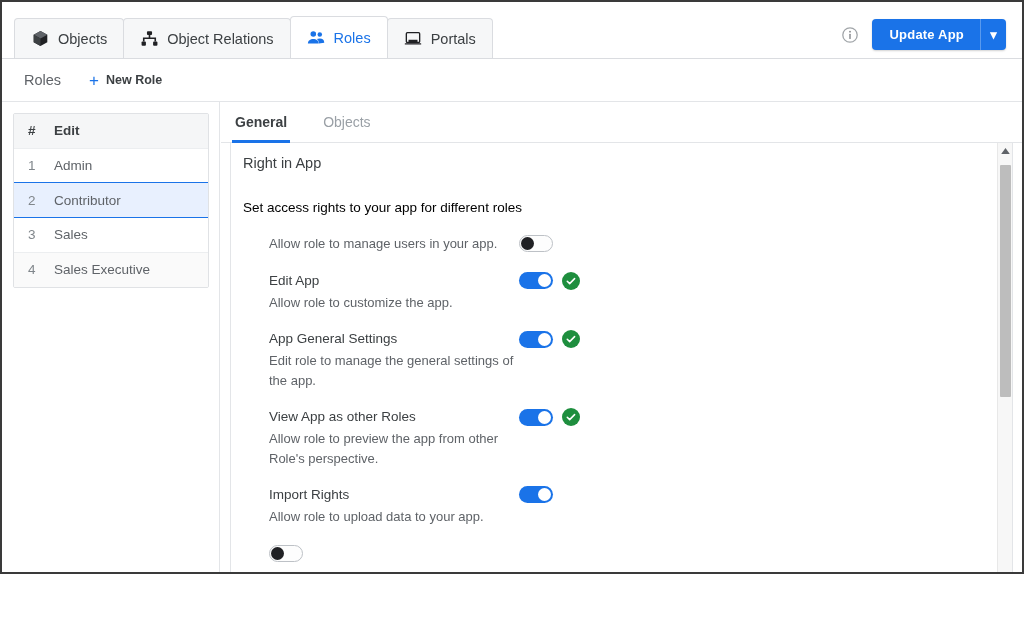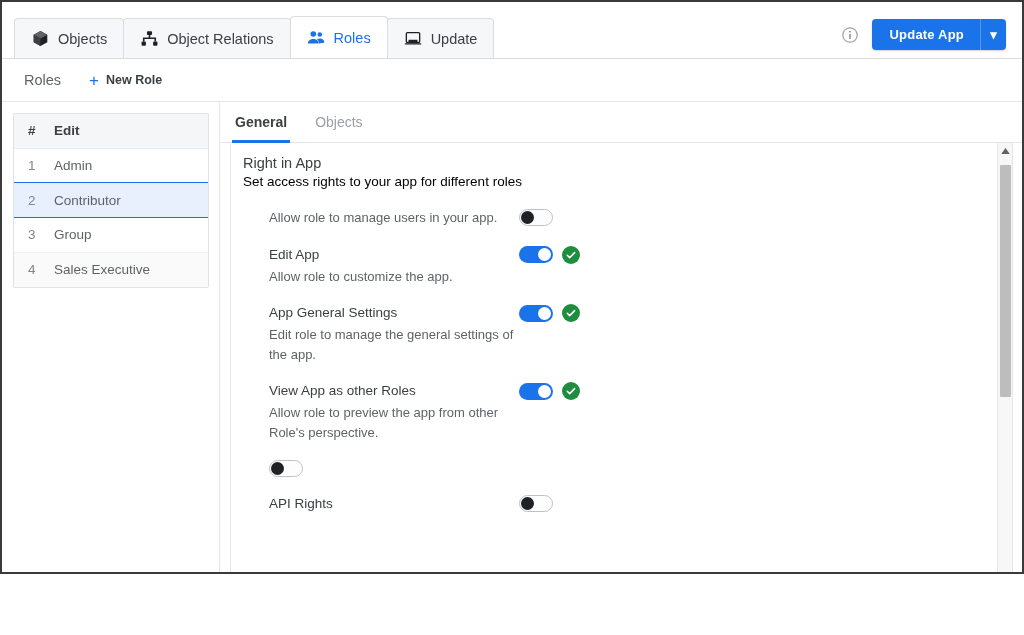--- a/index.html
+++ b/index.html
@@ -110,21 +110,21 @@
   }
   .rrow.alt { background: #fafafa; }
 
   
   .main {
     position: absolute; left: 219px; top: 100px;
     width: 801px; height: 531px;
     background: #fff;
   }
   .subtabs {
-    display: flex; align-items: center; gap: 22px;
+    display: flex; align-items: center; gap: 30px;
     height: 41px; padding-left: 11px;
     border-bottom: 1px solid #e3e5e8;
     text-align: center;
   }
   .subtab {
     font-size: 14px; color: #9aa0a6;
     height: 41px; display: flex; align-items: center;
     padding: 0 3px; cursor: pointer;
   }
   .subtab.active {
@@ -134,21 +134,21 @@
   .panelbody {
     position: relative;
     height: 490px;
     border: 1px solid #e3e5e8;
     border-top: none;
     margin: 0 9px 0 9px;
     overflow: hidden;
     background: #fff;
   }
   .content { padding: 12px 0 0 12px; }
-  .sec-title { font-size: 14.5px; color: #3c4043; margin-bottom: 3px; }
+  .sec-title { font-size: 14.5px; color: #3c4043; margin-bottom: 29px; }
   .sec-sub { font-size: 13.5px; color: #000000; margin-bottom: 19px; }
 
   .setting {
     display: flex; align-items: flex-start;
     margin-left: 26px; margin-bottom: 17px;
   }
   .setting .txt { width: 250px; }
   .setting .sname { font-size: 13.5px; color: #3c4043; line-height: 19px; margin-bottom: 3px; }
   .setting .sdesc { font-size: 13px; color: #5f6368; line-height: 19.5px; }
   .setting .ctrl { display: flex; align-items: center; gap: 9px; padding-top: 1px; }
@@ -235,21 +235,21 @@
           <span>Roles</span>
         </div>
         <div class="tab">
           <span class="ticon">
             <svg viewBox="0 0 20 18" width="18" height="17">
               <rect x="2.6" y="2.4" width="14.8" height="11" rx="1.2" fill="none" stroke="#202124" stroke-width="1.5"></rect>
               <rect x="5" y="10.4" width="10" height="3" fill="#202124"></rect>
               <rect x="0.8" y="14.3" width="18.4" height="1.5" rx=".7" fill="#202124"></rect>
             </svg>
           </span>
-          <span>Update</span>
+          <span>Portals</span>
         </div>
       </div>
     <div class="topright">
       <span class="infoicon">
         <svg viewBox="0 0 20 20" width="18" height="18">
           <circle cx="10" cy="10" r="8" fill="none" stroke="#80868b" stroke-width="1.4"></circle>
           <circle cx="10" cy="6.3" r="1.05" fill="#5f6368"></circle>
           <rect x="9.2" y="8.5" width="1.6" height="6" rx=".7" fill="#5f6368"></rect>
         </svg>
       </span>
@@ -277,21 +277,21 @@
         <div class="rrow">
           <span class="num">1</span>
           <span class="nm">Admin</span>
         </div>
         <div class="rrow selected">
           <span class="num">2</span>
           <span class="nm">Contributor</span>
         </div>
         <div class="rrow">
           <span class="num">3</span>
-          <span class="nm">Group</span>
+          <span class="nm">Sales</span>
         </div>
         <div class="rrow alt">
           <span class="num">4</span>
           <span class="nm">Sales Executive</span>
         </div>
       </div>
   </div>
 
   <div class="main">
     <div class="subtabs" id="subTabs">
@@ -359,20 +359,31 @@
                   <span class="knob"></span>
                 </div>
                 <span class="check">
                   <svg viewBox="0 0 18 18" width="12" height="12">
                     <path d="M3.4 9.3 7 12.9 14.4 5.5" fill="none" stroke="#fff" stroke-width="2.3" stroke-linecap="round" stroke-linejoin="round"></path>
                   </svg>
                 </span>
               </div>
             </div>
             <div class="setting">
+              <div class="txt">
+                <div class="sname">Import Rights</div>
+                <div class="sdesc">Allow role to upload data to your app.</div>
+              </div>
+              <div class="ctrl">
+                <div class="toggle on">
+                  <span class="knob"></span>
+                </div>
+              </div>
+            </div>
+            <div class="setting">
               <div class="ctrl">
                 <div class="toggle off">
                   <span class="knob"></span>
                 </div>
               </div>
             </div>
             <div class="setting">
               <div class="txt">
                 <div class="sname">API Rights</div>
                 <div class="sdesc"></div>

